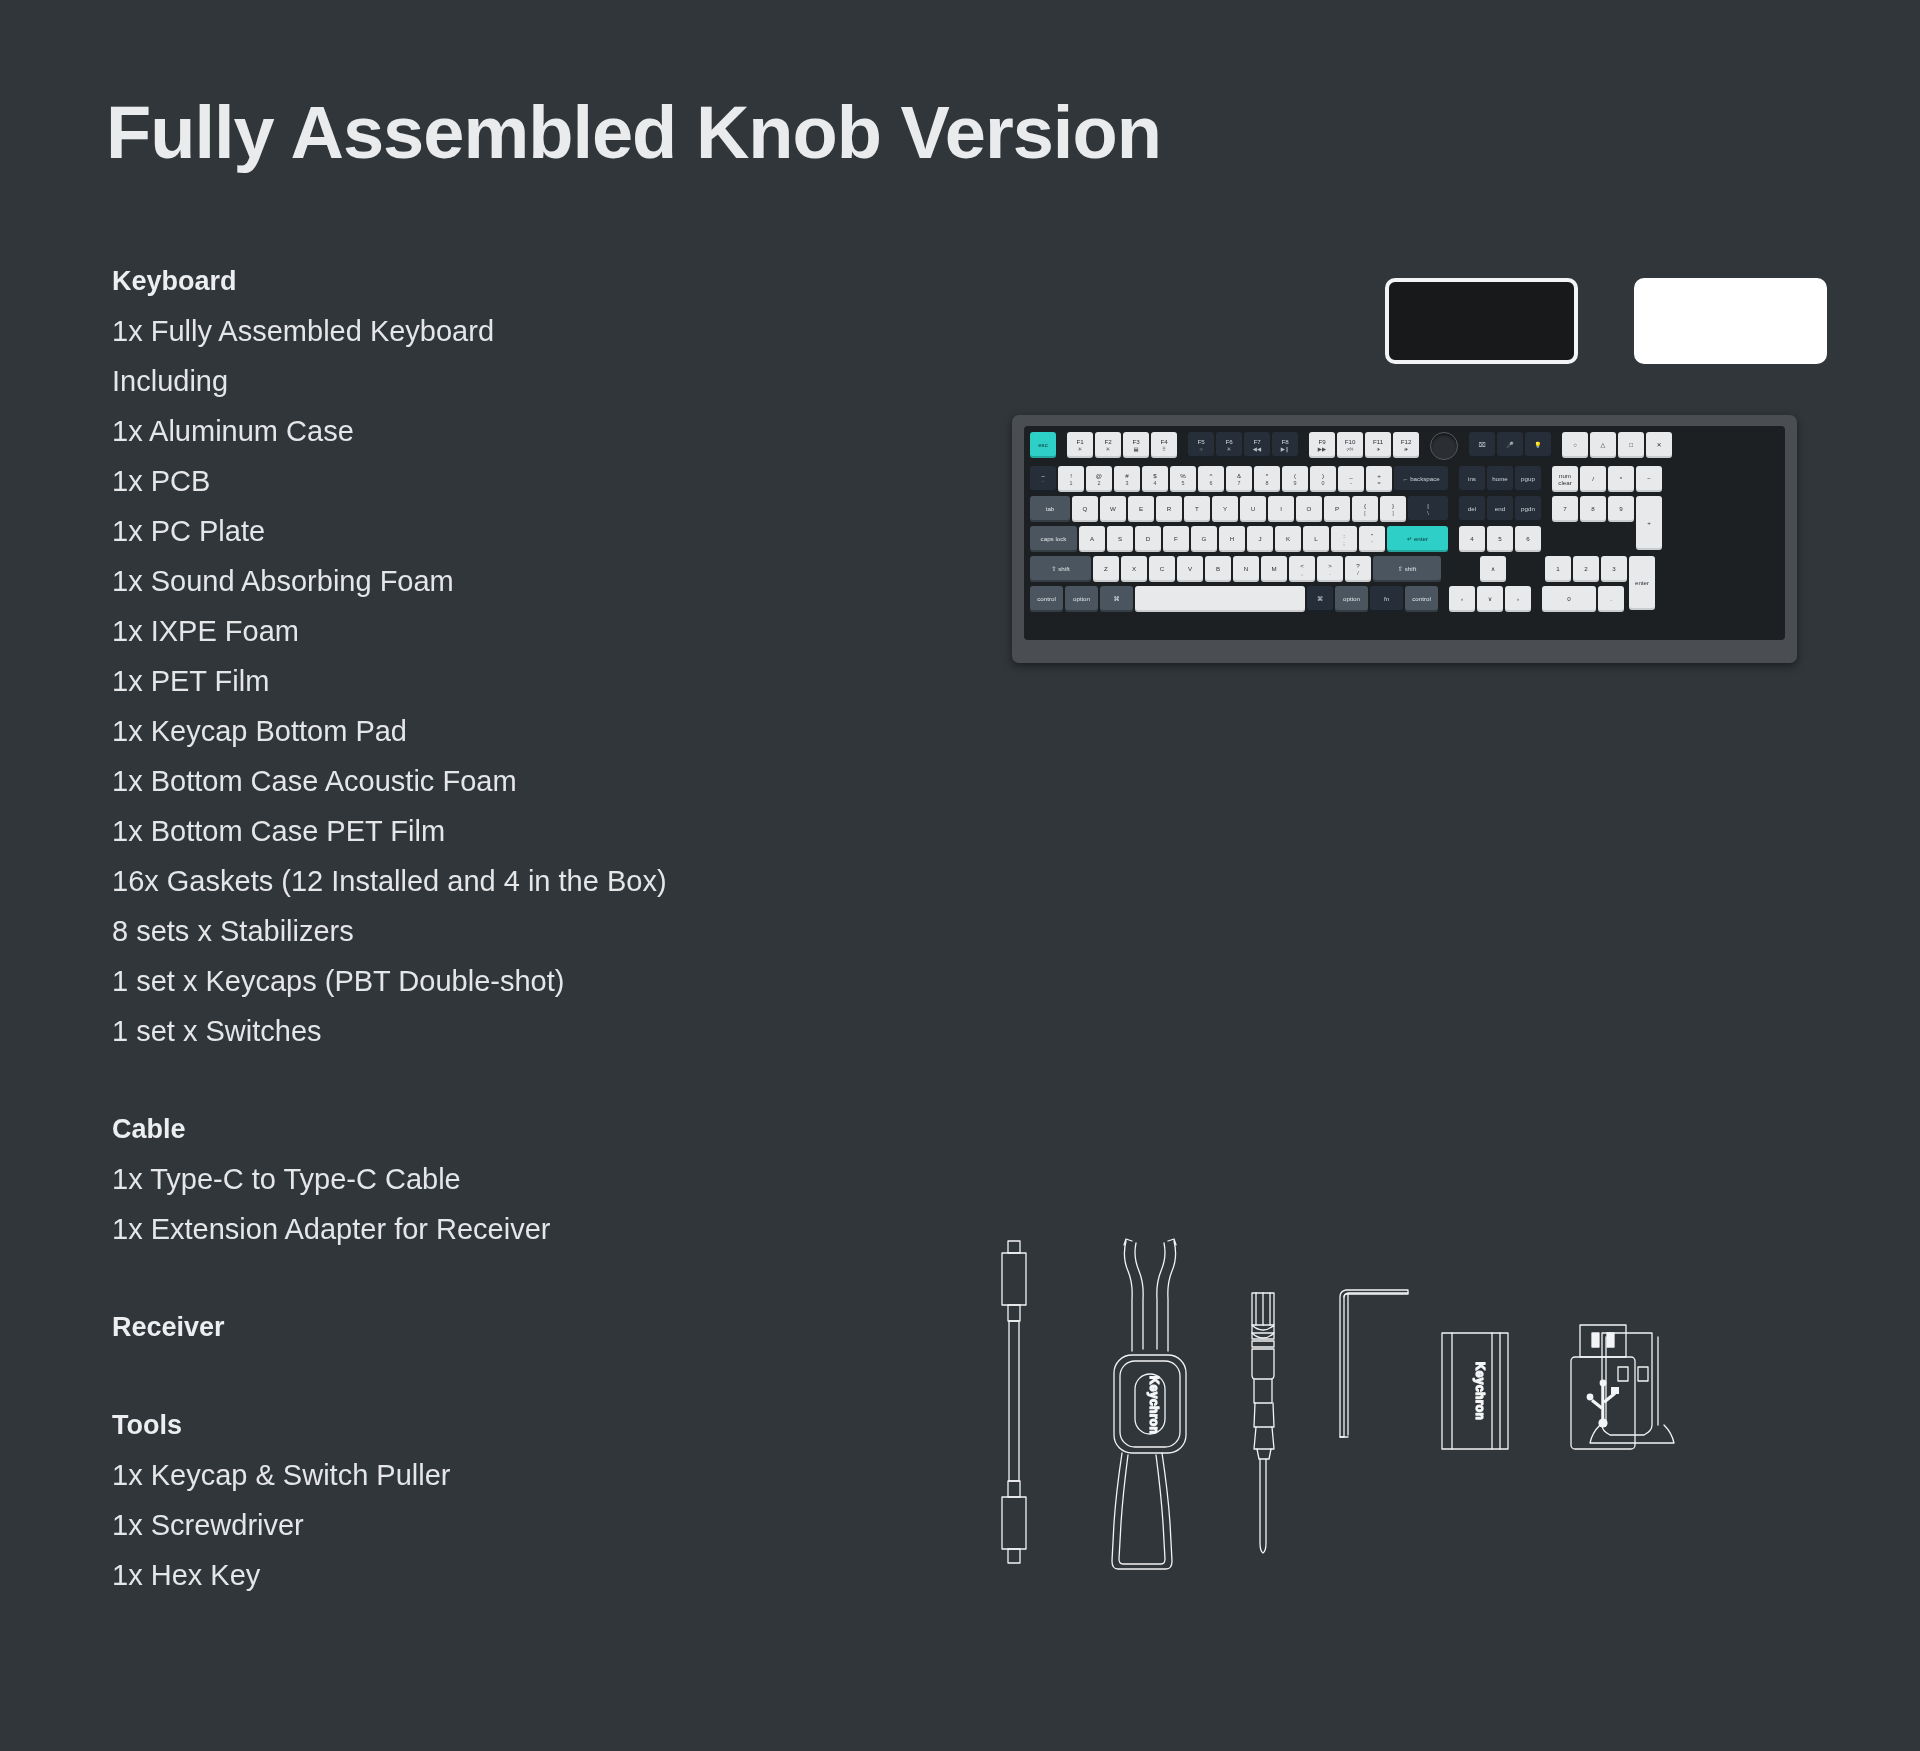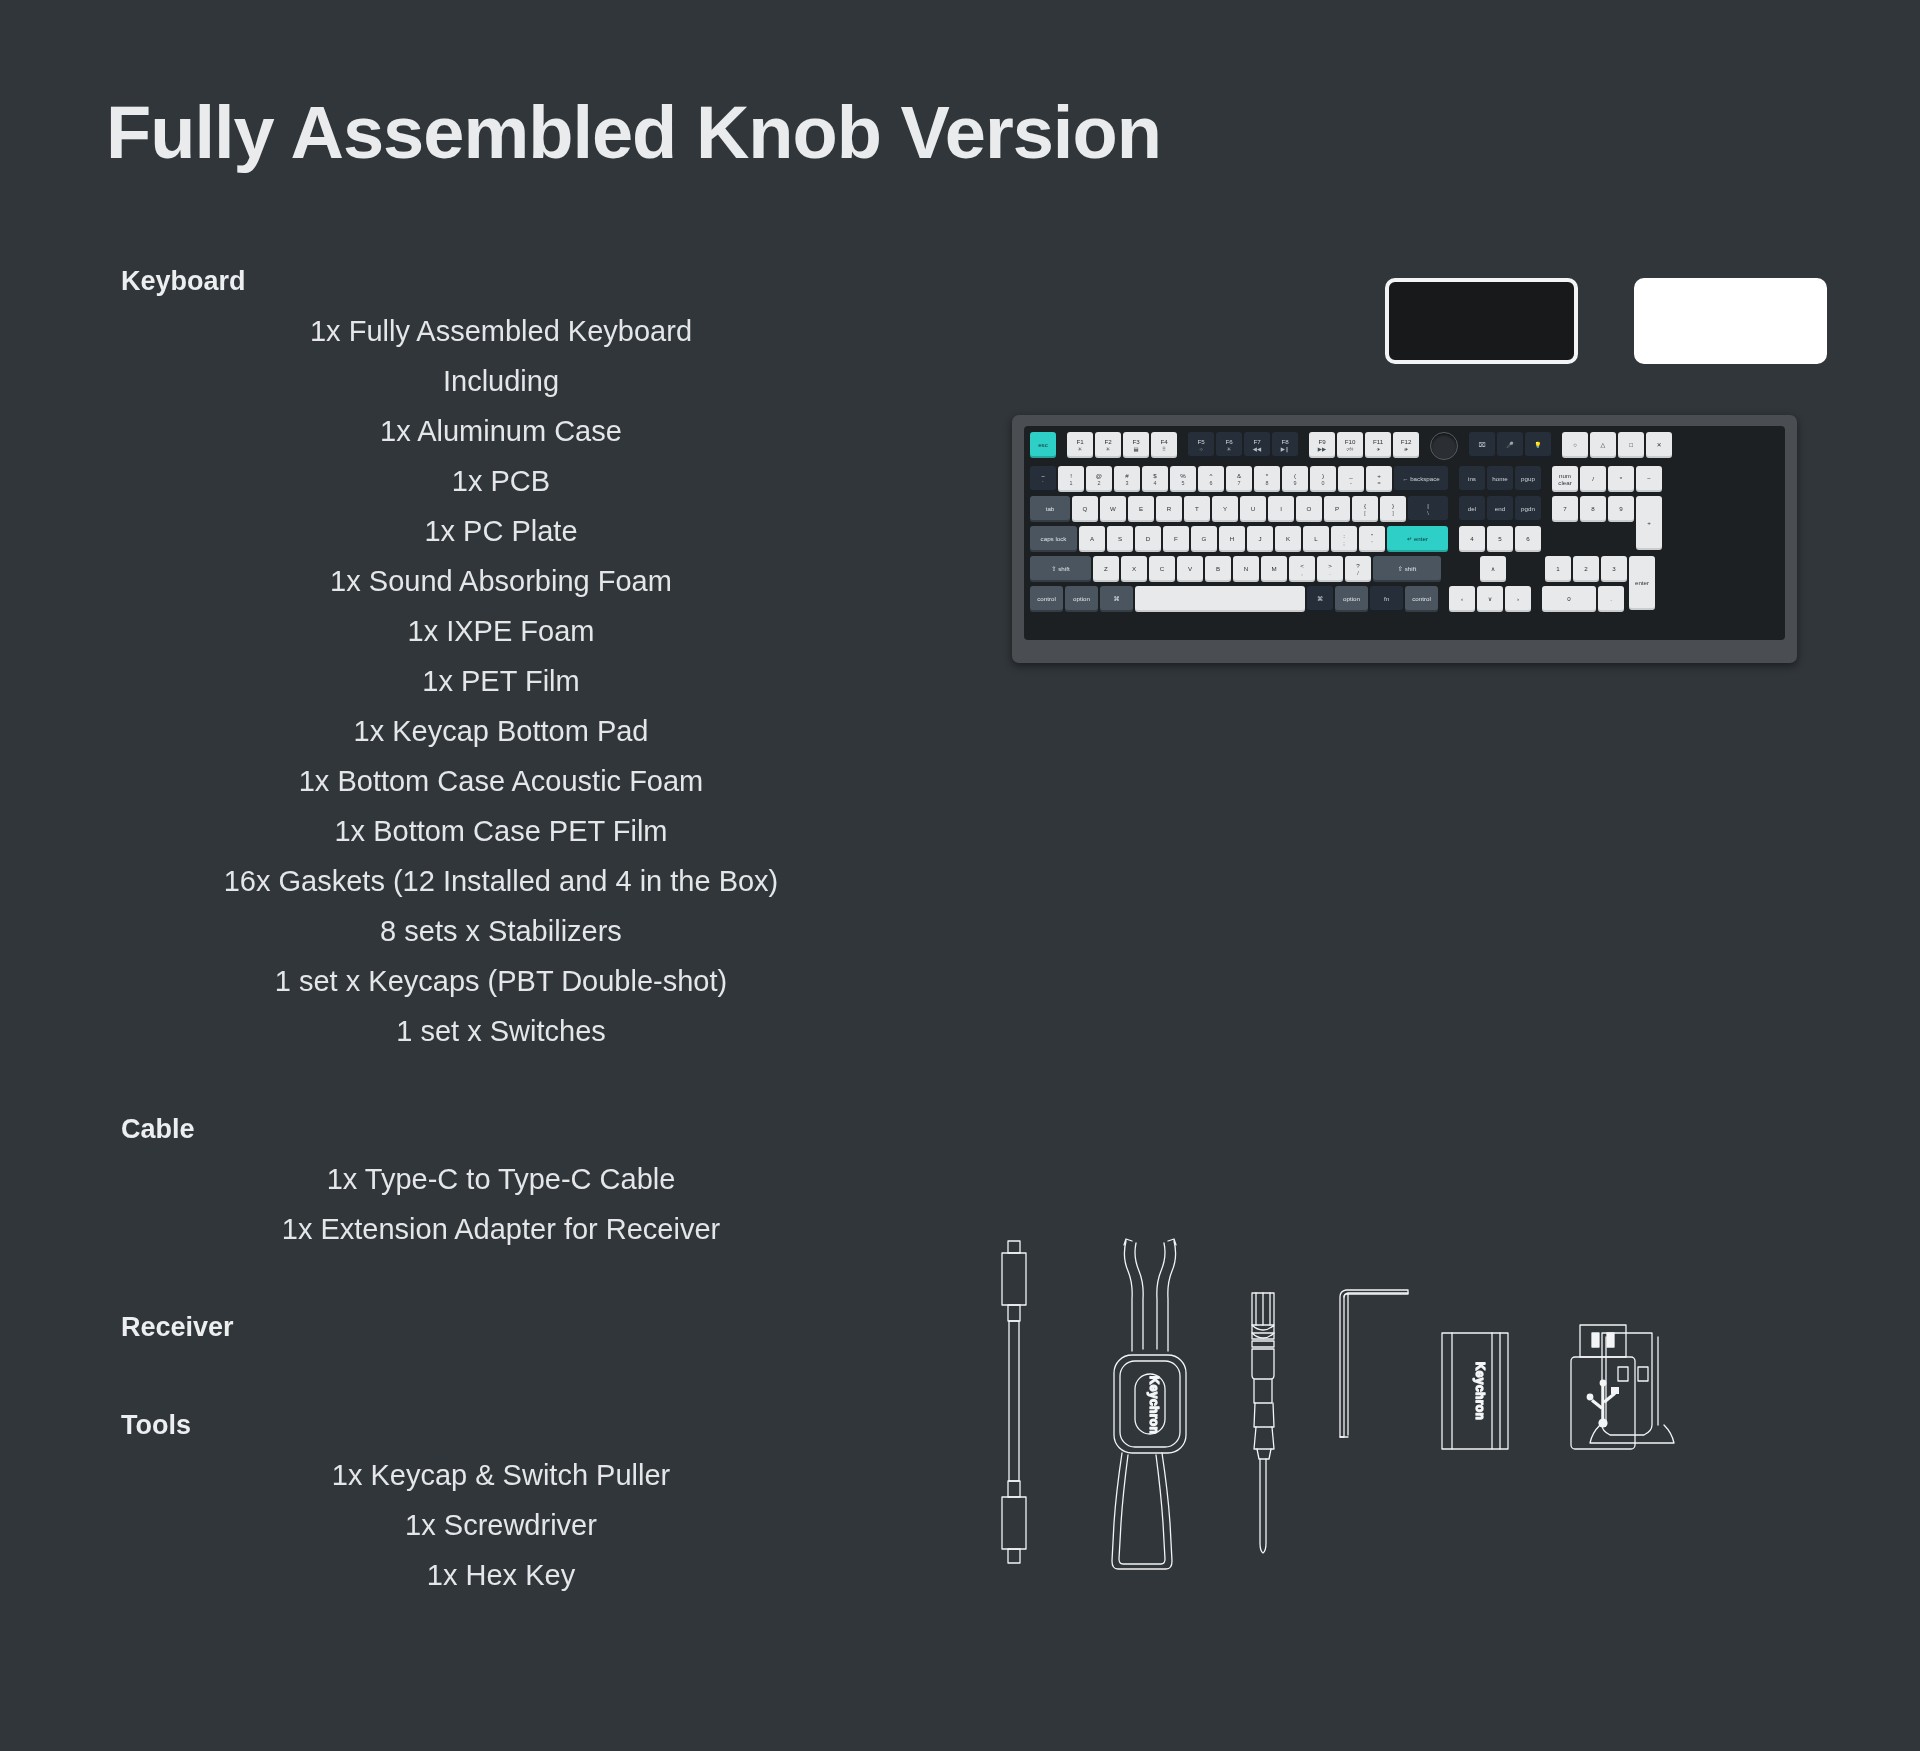--- a/index.html
+++ b/index.html
@@ -18,30 +18,30 @@
   .title{
     position:absolute;left:106px;top:90px;
     font-size:74px;font-weight:bold;
     letter-spacing:-1px;
     color:#e9ebed;
     white-space:nowrap;
   }
 
   
   .spec{
-    position:absolute;left:121px;top:256px;
+    position:absolute;left:112px;top:256px;
     width:760px;
   }
   .sec-head{
     font-size:27px;font-weight:bold;color:#eceef0;
     line-height:50px;
   }
   .sec-item{
     font-size:29px;font-weight:normal;color:#e4e6e8;
-    line-height:50px;white-space:nowrap;text-align:center;
+    line-height:50px;white-space:nowrap;
   }
   .sec-gap{height:48px;}
 
   
   .swatches{position:absolute;left:1385px;top:278px;}
   .swatch{
     display:inline-block;vertical-align:top;
     width:185px;height:78px;border-radius:10px;
   }
   .swatch.black{background:#17191a;border:4px solid #f2f4f5;}

